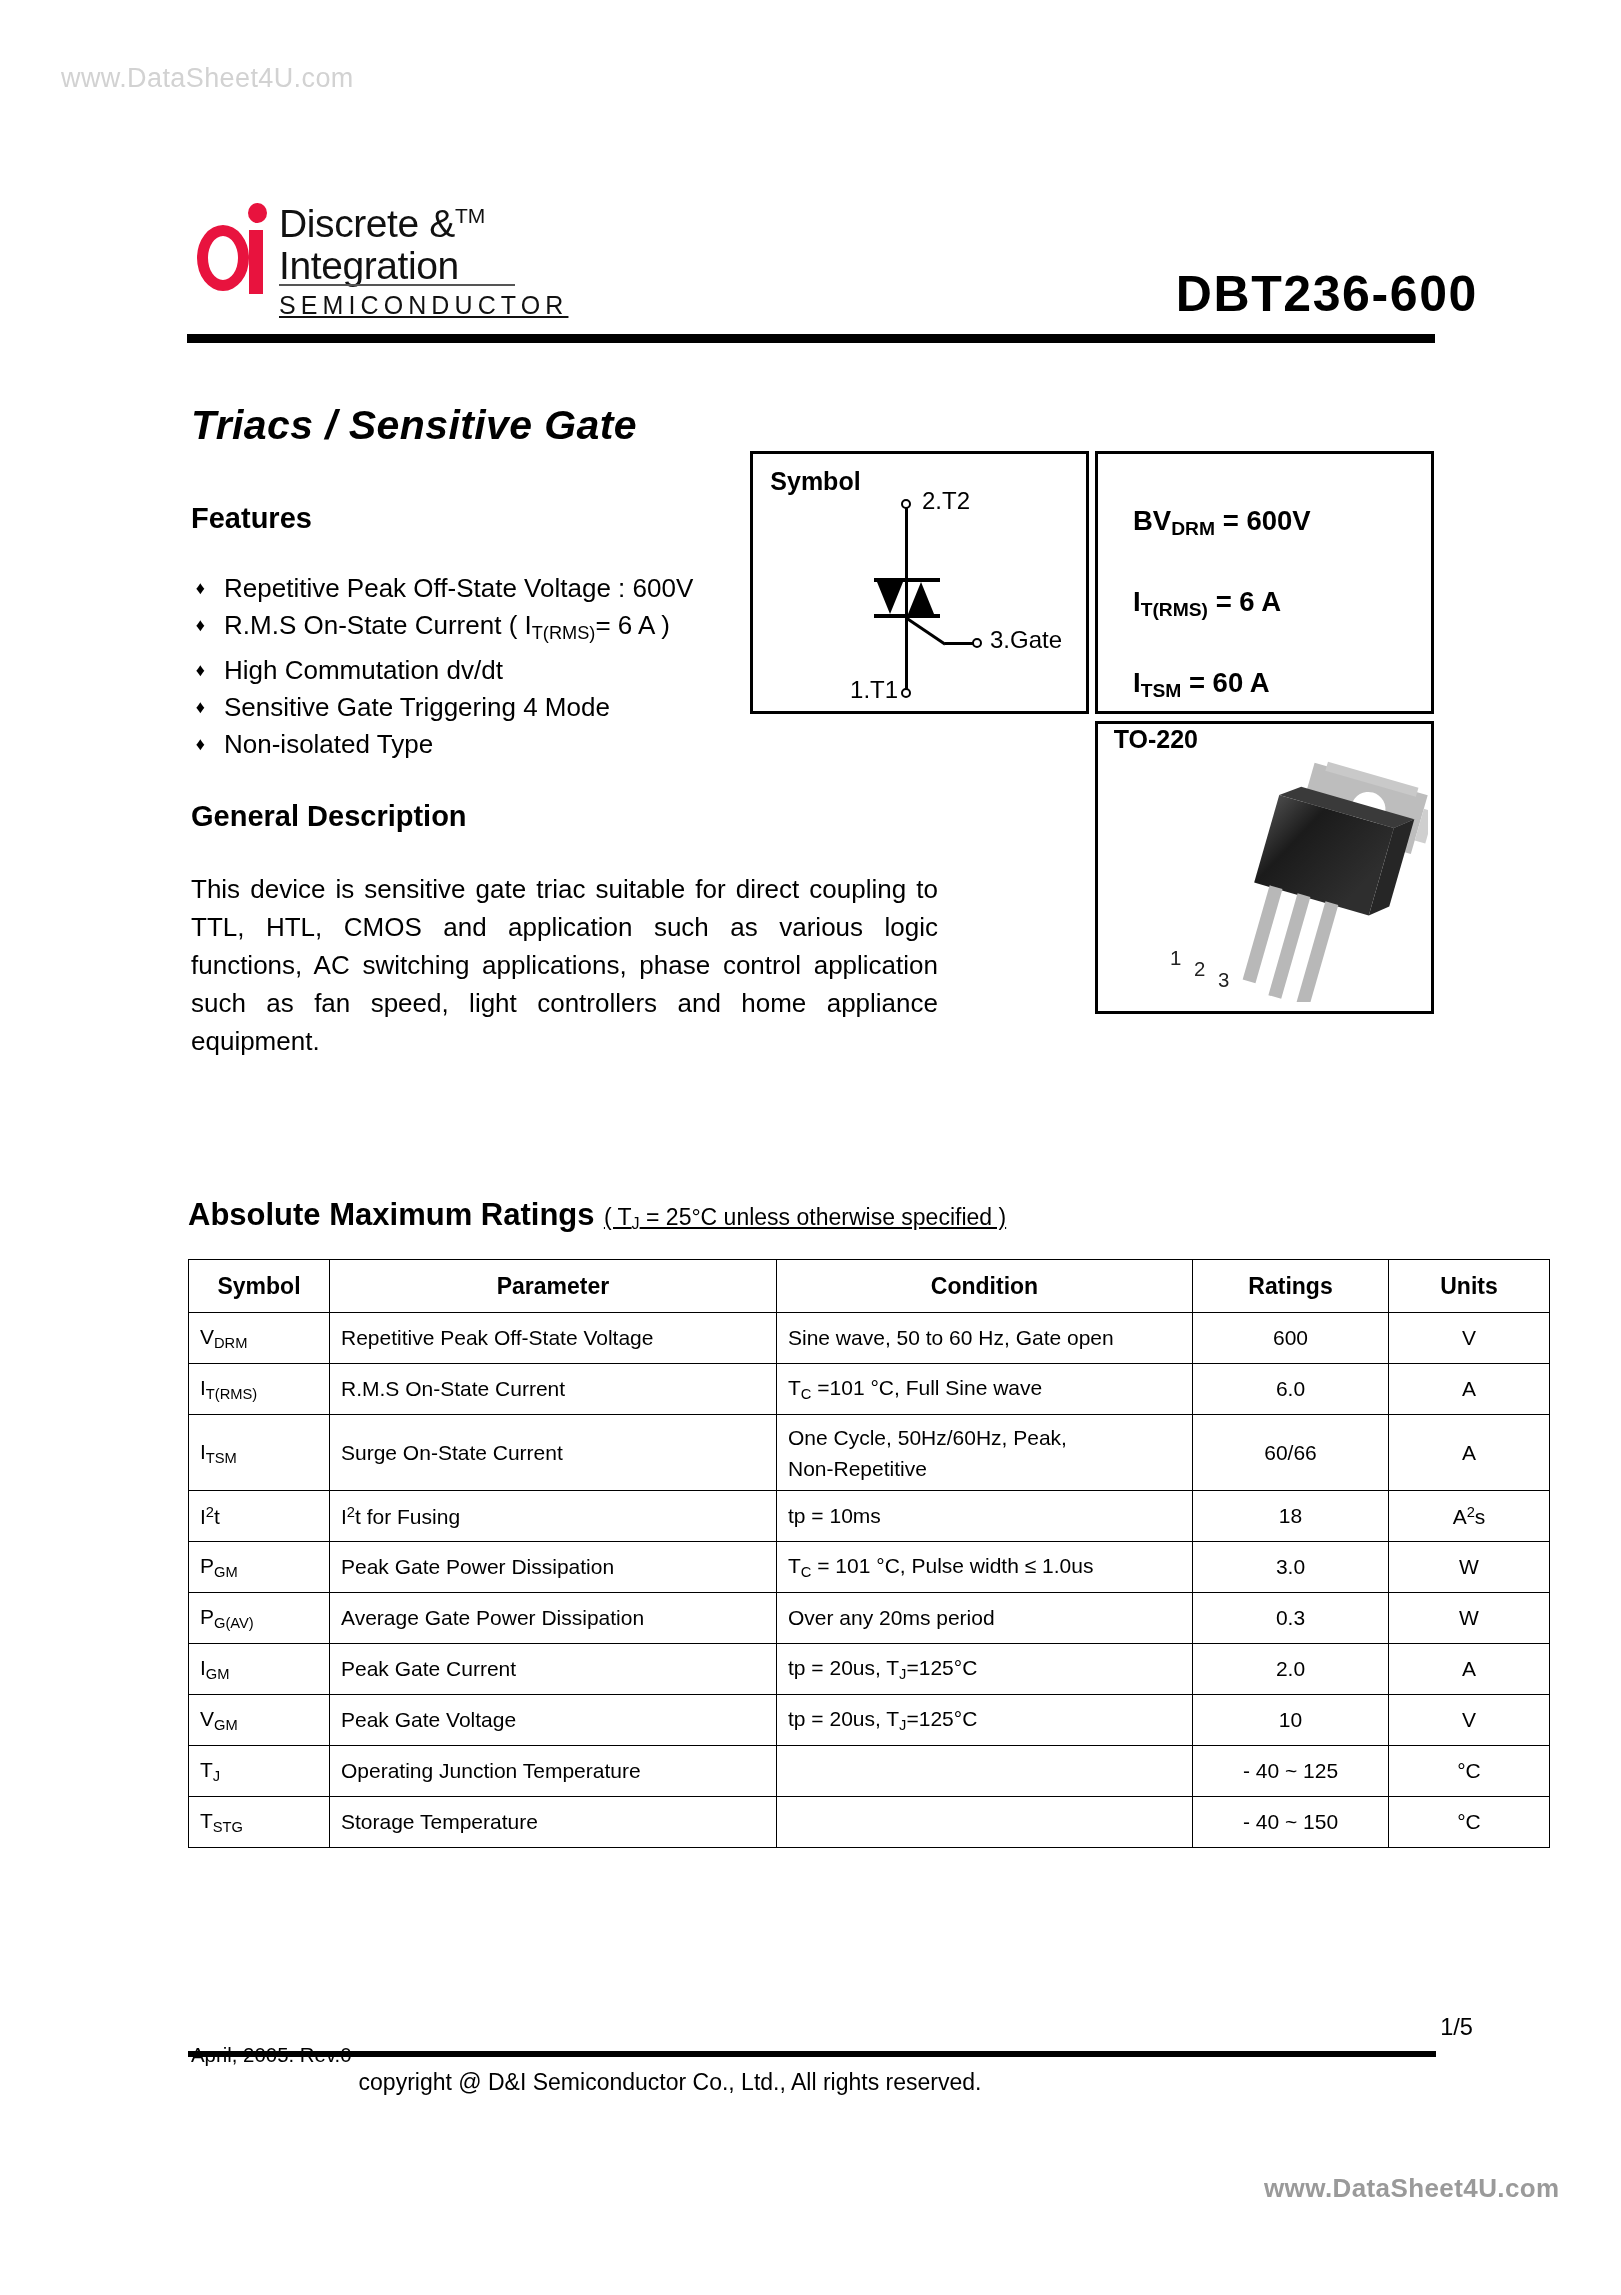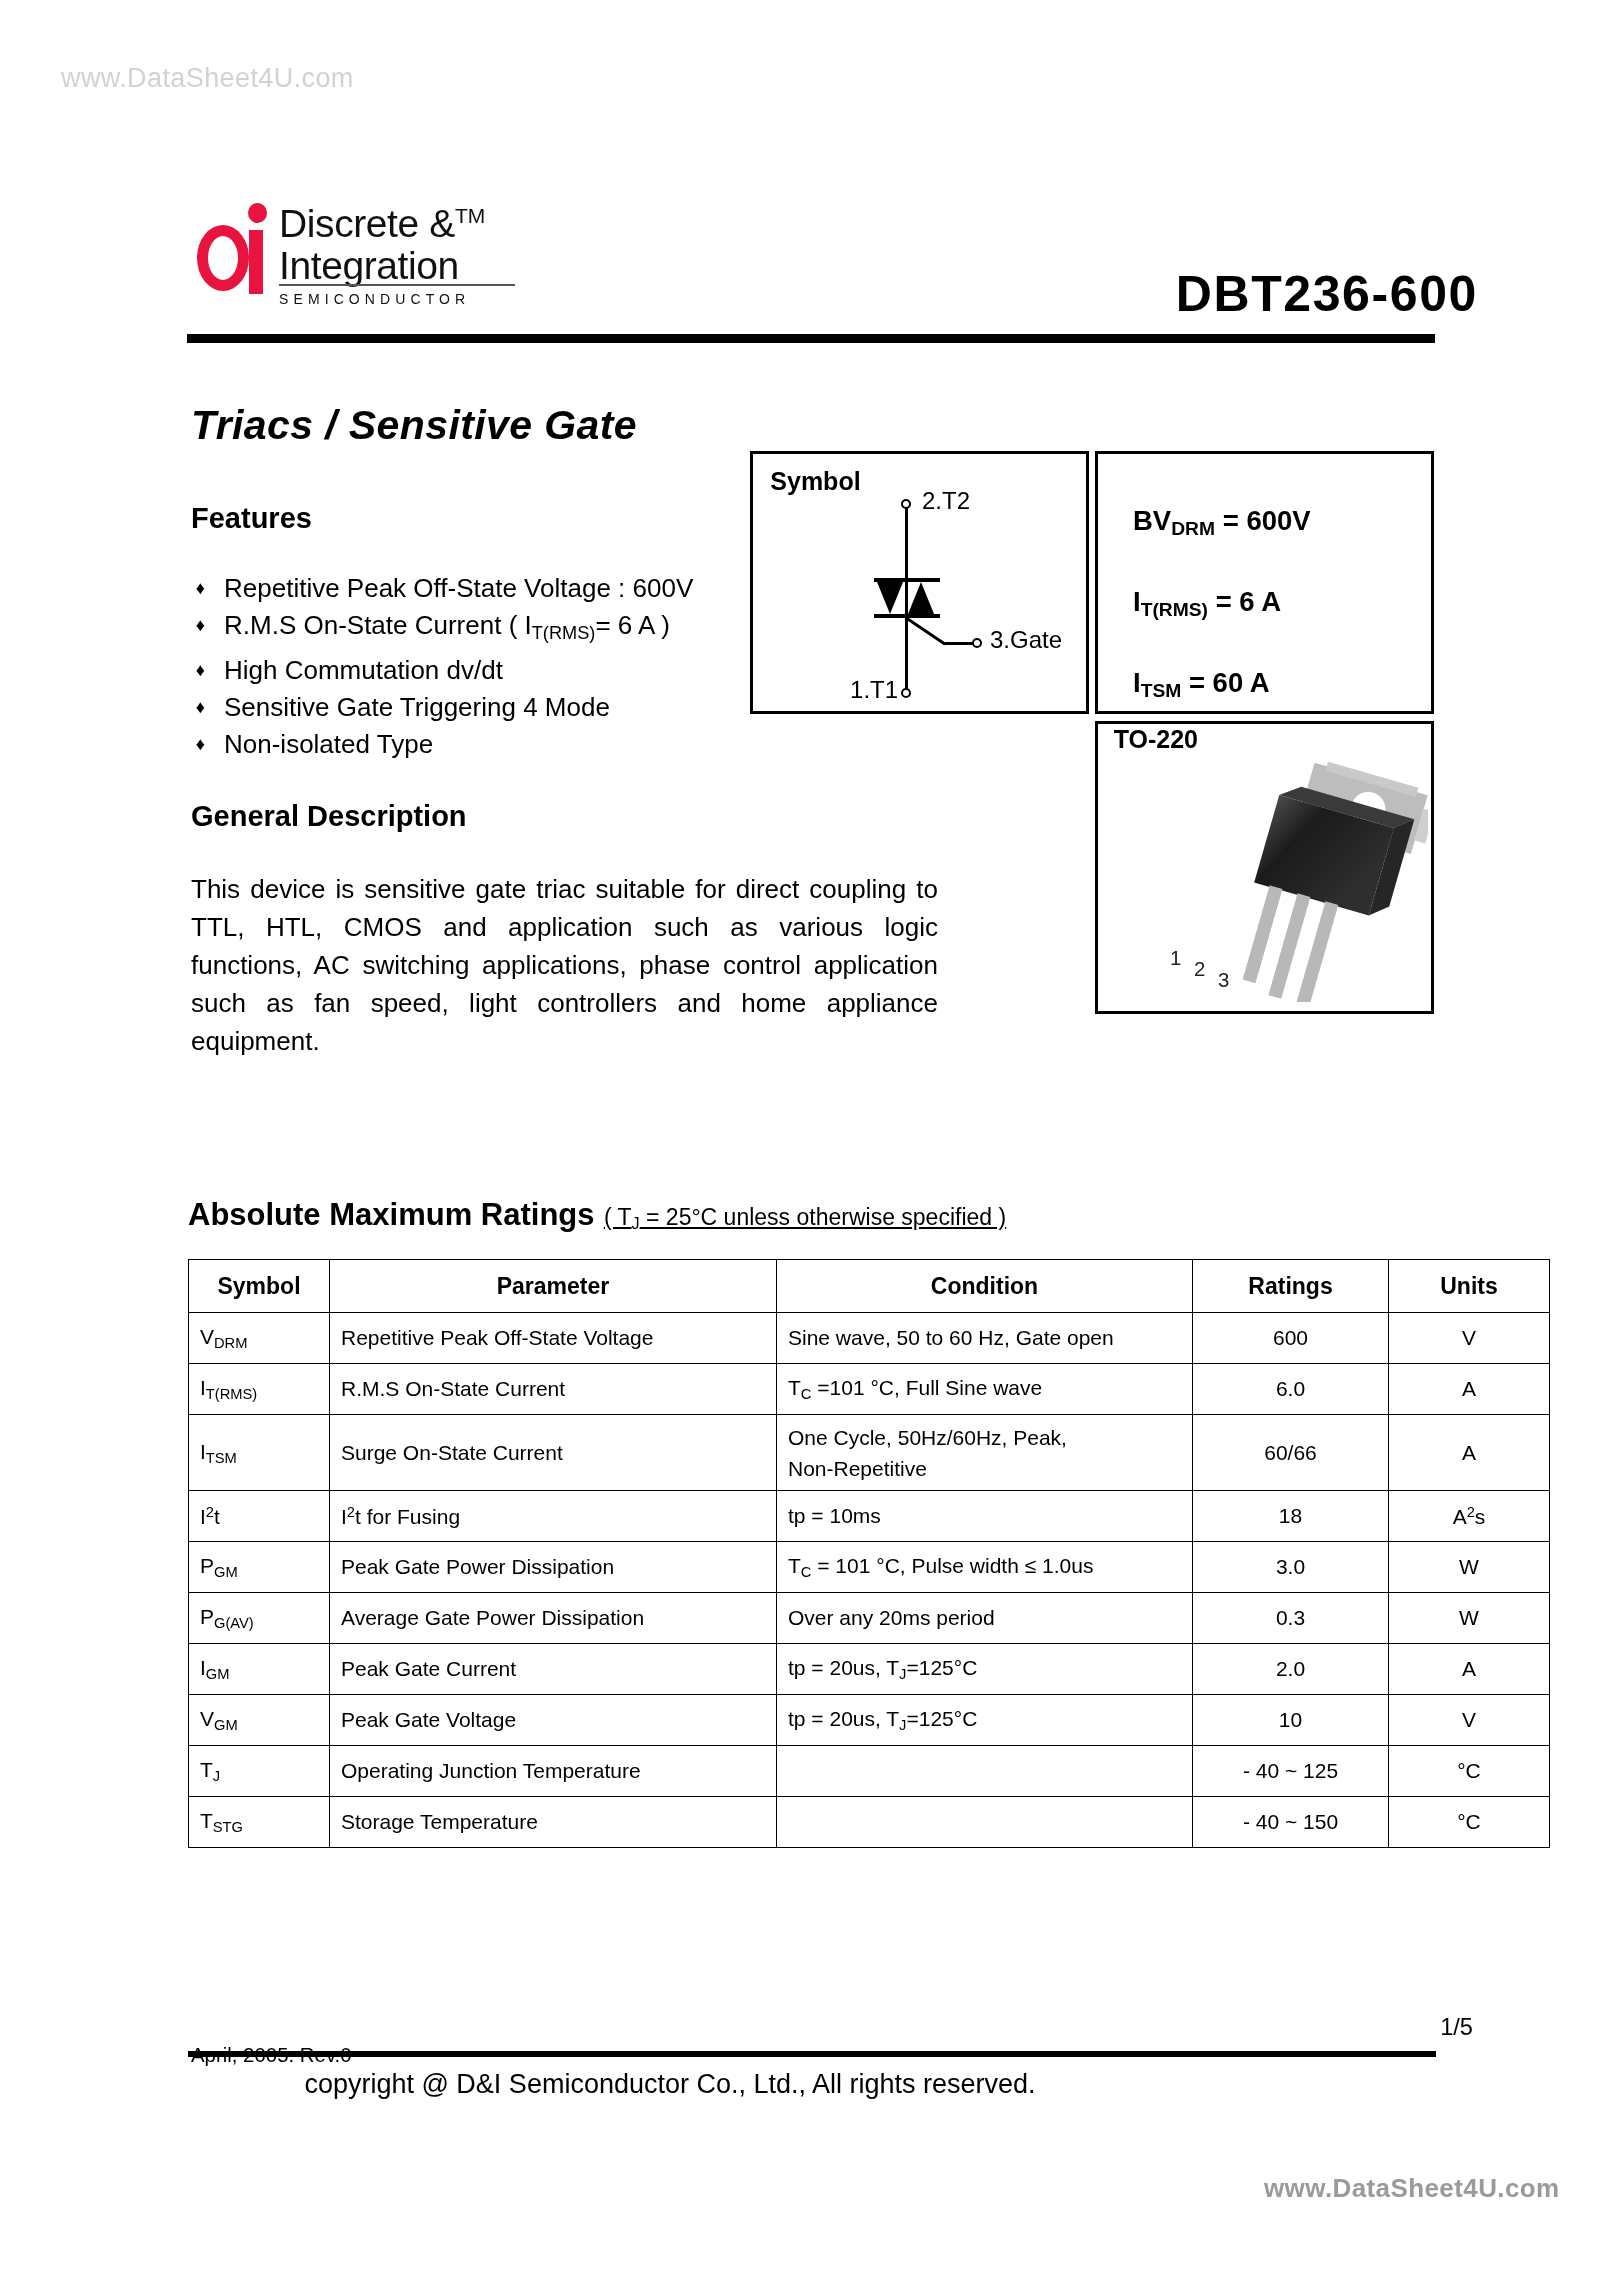--- a/index.html
+++ b/index.html
@@ -110,24 +110,25 @@
     top: 89px;
     width: 236px;
     height: 1.6px;
     background: #555;
   }
   .logo-semi {
     position: absolute;
     left: 88px;
     top: 96px;
     font-family: "Liberation Sans", sans-serif;
-    font-size: 14px;
+    font-size: 25px;
     letter-spacing: 5.1px;
     color: #111;
     white-space: nowrap;
+    text-decoration: underline;
   }
 
   .partno {
     position: absolute;
     right: 144px;
     top: 265px;
     font-family: "Liberation Sans", sans-serif;
     font-size: 50px;
     font-weight: bold;
     letter-spacing: 1.6px;
@@ -416,21 +417,21 @@
     height: 6.3px;
     background: #000;
   }
   .foot-copy {
     position: absolute;
     left: 0;
     top: 2069px;
     width: 1340px;
     text-align: center;
     font-family: "Liberation Sans", sans-serif;
-    font-size: 27px;
+    font-size: 23px;
   }
 </style>
 </head>
 <body>
 
 <div class="page">
 
   <div class="wm-top">www.DataSheet4U.com</div>
 
   <div class="logo-block">

